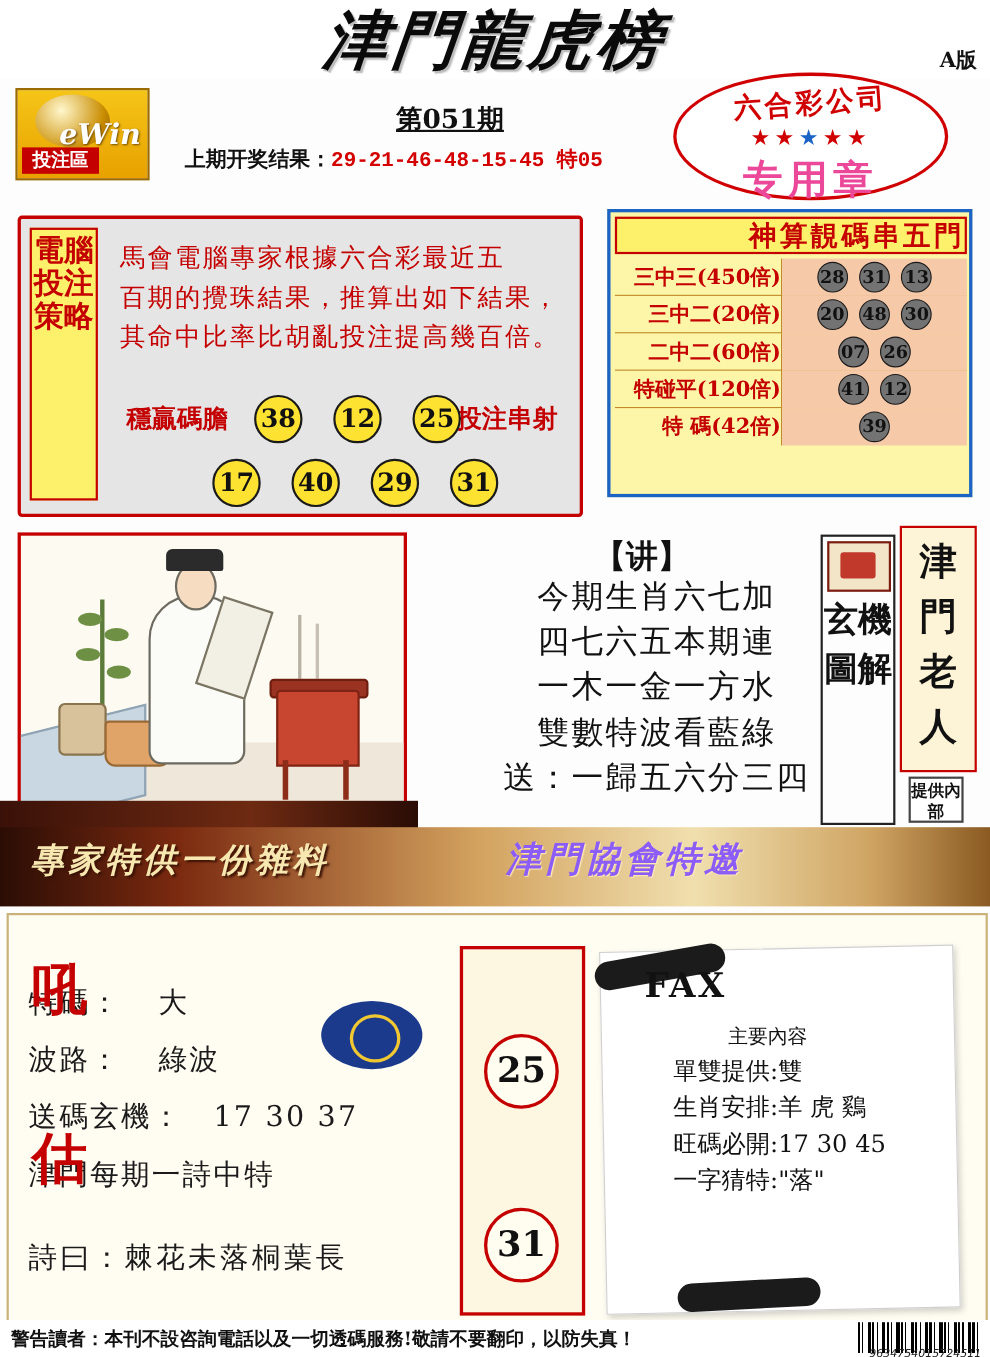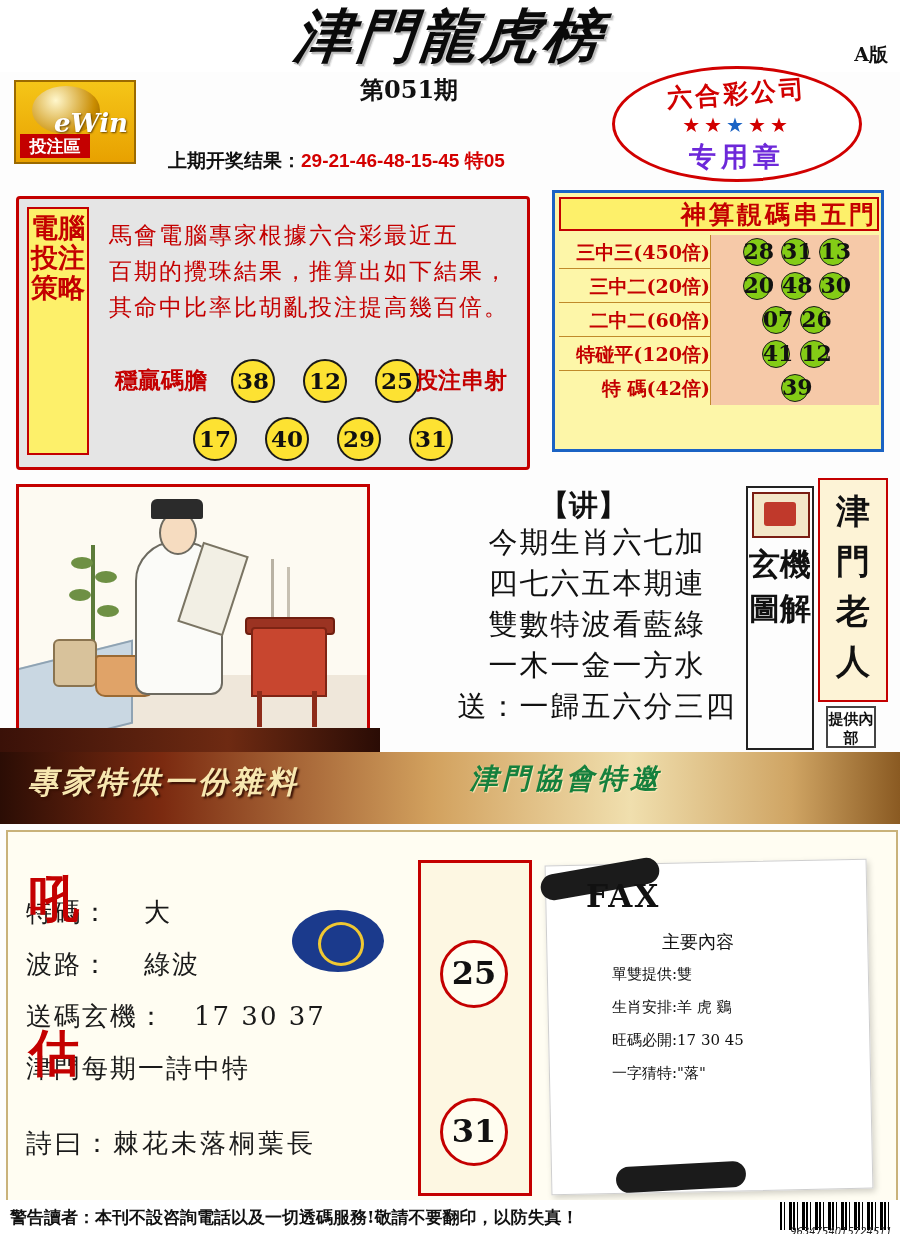--- a/index.html
+++ b/index.html
@@ -84,34 +84,34 @@
     color: #fff;
     font-family: "DejaVu Serif", serif;
     font-size: 17px;
     font-weight: bold;
     text-align: center;
     line-height: 24px;
   }
 
   .issue-no {
     position: absolute;
-    left: 360px; top: 74px;
+    left: 360px; top: 92px;
     font-family: "DejaVu Serif", serif;
     font-size: 24px;
     font-weight: bold;
     color: #111;
+    text-decoration: underline;
   }
   .last-result {
     position: absolute;
     left: 168px; top: 132px;
-    font-family: Liberation Sans, sans-serif;
+    font-family: Liberation Mono, monospace;
     font-size: 19px;
     font-weight: bold;
     color: #111;
-    margin-top: 16px;
   }
   .last-result .nums {
     color: #d40000;
   }
 
   .seal {
     position: absolute;
     left: 612px; top: 66px;
     width: 244px; height: 110px;
     border: 3px solid #d10000;
@@ -138,23 +138,23 @@
     color: #d10000;
     font-size: 20px;
     letter-spacing: 4px;
   }
   .seal-stars .blue { color: #1b63c4; }
   .seal-bot {
     position: absolute;
     left: 0; top: 70px;
     width: 244px;
     text-align: center;
-    color: #6d28d9;
-    font-family: "DejaVu Serif", serif;
-    font-size: 27px;
+    color: #ec4899;
+    font-family: "DejaVu Serif", serif;
+    font-size: 36px;
     font-weight: bold;
     letter-spacing: 5px;
   }
 
   
   .strategy {
     position: absolute;
     left: 16px; top: 196px;
     width: 508px; height: 268px;
     background: #e5e5e5;
@@ -264,24 +264,24 @@
     position: absolute;
     left: 152px; top: 0;
     width: 168px; height: 34px;
     background: #f6c9a8;
     text-align: center;
   }
   .minib {
     display: inline-block;
     width: 26px; height: 26px;
     border-radius: 50%;
-    background: #84cc16;
+    background: #737373;
     border: 1.5px solid #1a1a1a;
     font-family: "DejaVu Serif", serif;
-    font-size: 22px;
+    font-size: 16px;
     font-weight: bold;
     line-height: 25px;
     color: #111;
     margin: 3px 3px 0 3px;
     vertical-align: top;
   }
 
   
   .illus {
     position: absolute;
@@ -509,25 +509,25 @@
     font-family: "DejaVu Serif", serif;
     font-size: 30px;
     font-weight: bold;
     color: #f7e7b0;
     letter-spacing: 4px;
     text-shadow: 2px 2px 2px #3a1205;
     font-style: italic;
   }
   .banner-r {
     position: absolute;
-    left: 470px; top: 760px;
-    font-family: "DejaVu Serif", serif;
-    font-size: 28px;
-    font-weight: bold;
-    color: #15803d;
+    left: 460px; top: 760px;
+    font-family: "DejaVu Serif", serif;
+    font-size: 32px;
+    font-weight: bold;
+    color: #8b5cf6;
     letter-spacing: 4px;
     text-shadow: 1px 1px 1px #ffe9b9;
     font-style: italic;
   }
 
   
   .bottom {
     position: absolute;
     left: 6px; top: 830px;
     width: 888px; height: 368px;
@@ -645,21 +645,21 @@
     text-align: center;
     font-family: "DejaVu Serif", serif;
     font-size: 18px;
     color: #111;
   }
   .fax-lines {
     position: absolute;
     left: 560px; top: 958px;
     width: 300px;
     font-family: "DejaVu Serif", serif;
-    font-size: 15px;
+    font-size: 22px;
     line-height: 33px;
     color: #111;
     padding-left: 52px;
     box-sizing: border-box;
   }
 
   
   .footer {
     position: absolute;
     left: 0; top: 1200px;
@@ -809,22 +809,22 @@
     <div class="figure-robe"></div>
     <div class="scroll-prop"></div>
     <div class="figure-head"></div>
     <div class="figure-hat"></div>
   </div>
 
   <div class="poem-head">【讲】</div>
   <div class="poem">
     <div>今期生肖六七加</div>
     <div>四七六五本期連</div>
+    <div>一木一金一方水</div>
     <div>雙數特波看藍綠</div>
-    <div>一木一金一方水</div>
     <div>送：一歸五六分三四</div>
   </div>
 
   <div class="xuanji">
     <div class="xuanji-icon">
       <div class="xuanji-icon-in"></div>
     </div>
     <div class="xuanji-text">玄機圖解</div>
   </div>
 

